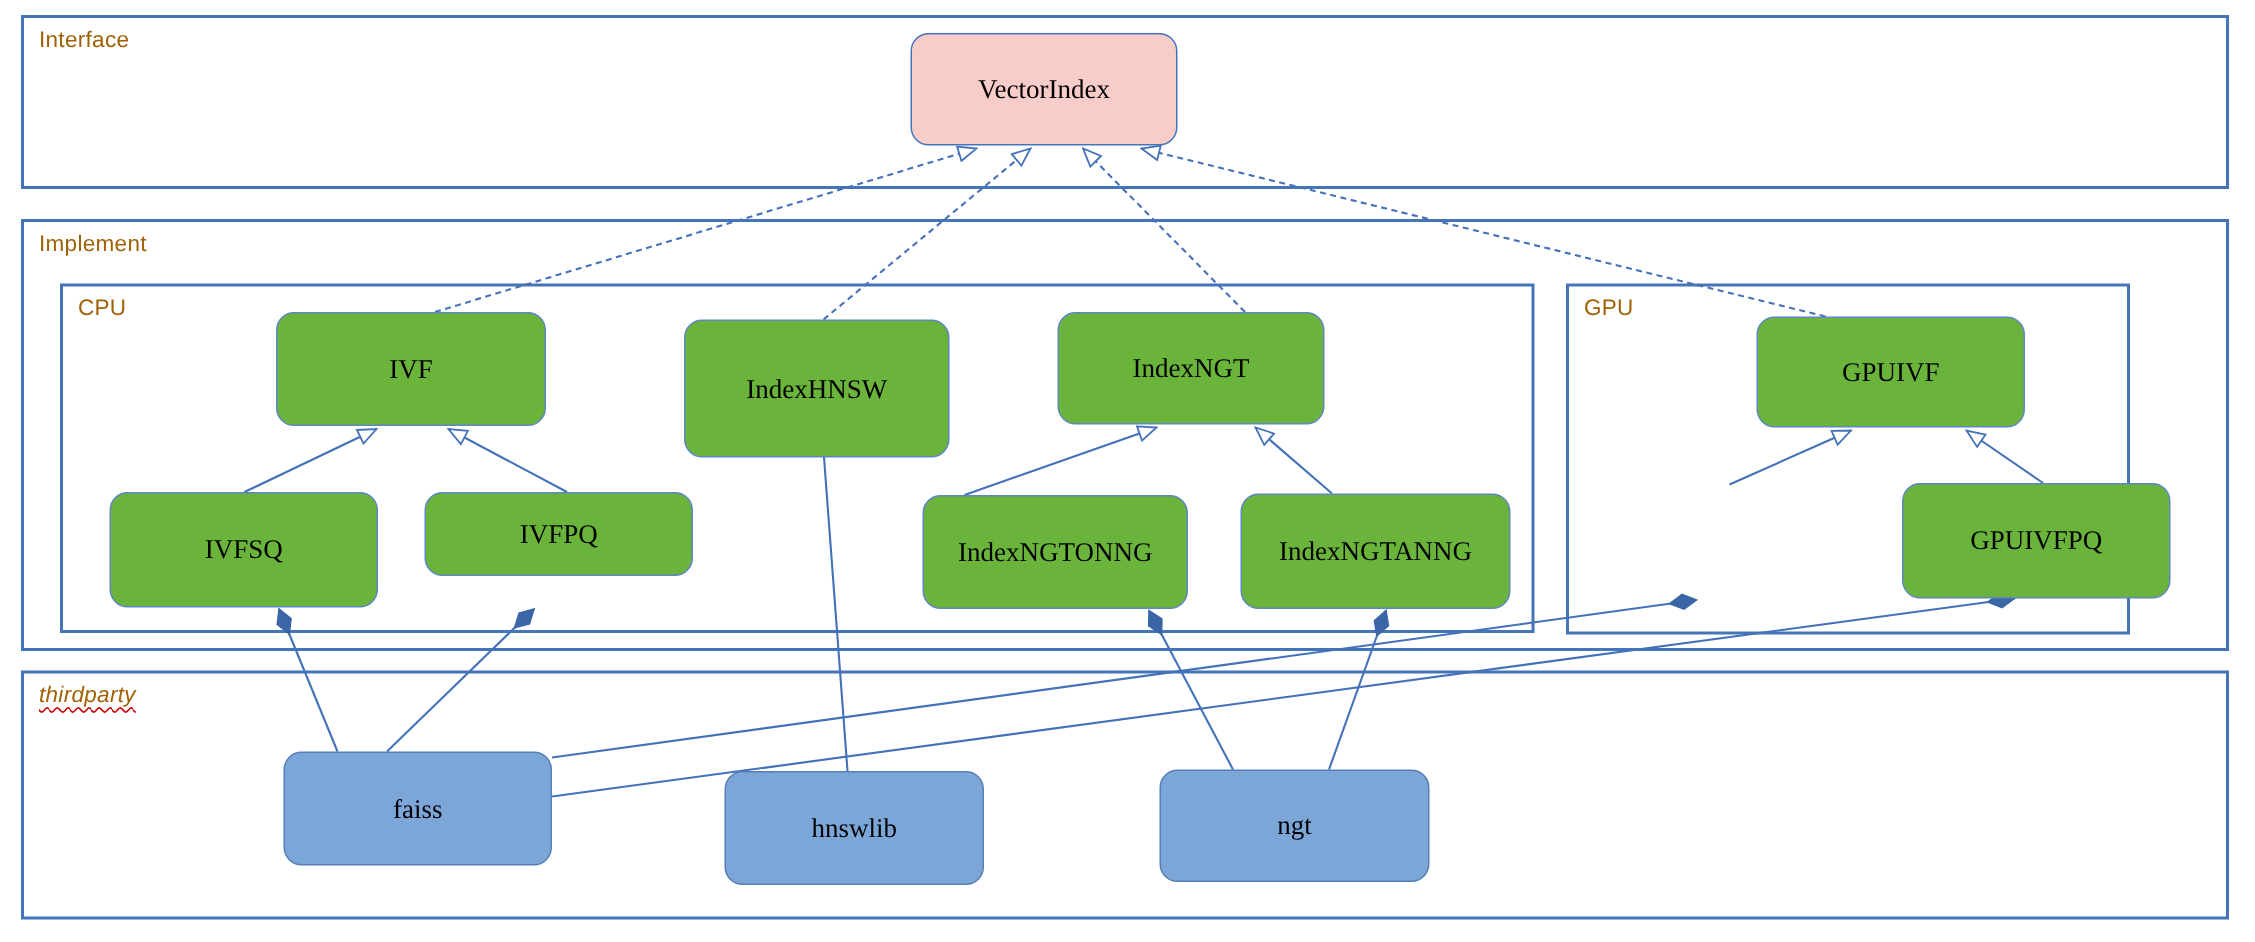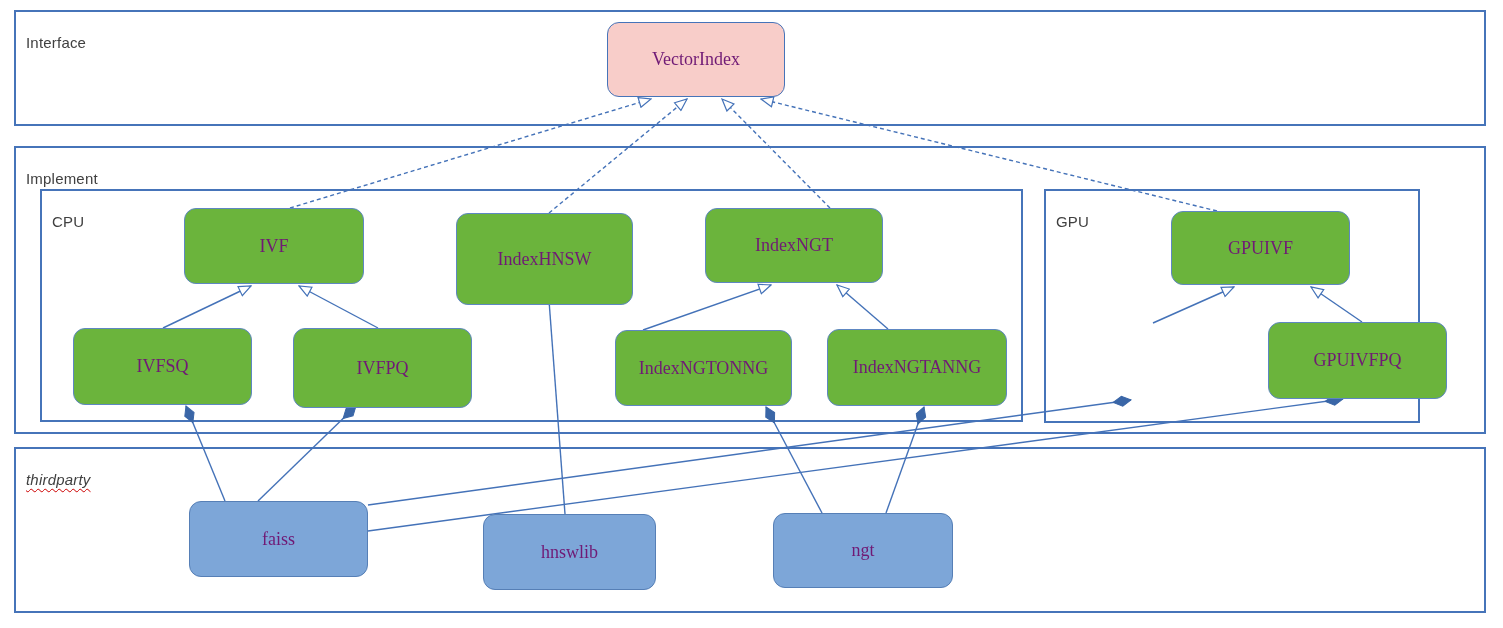--- a/index.html
+++ b/index.html
@@ -12,42 +12,42 @@
   }
   
   .container{
     position:absolute;
     border:2px solid var(--border-blue,#4674B9);
     background:transparent;
     box-sizing:border-box;
   }
   .clabel{
     position:absolute;
-    left:10px;top:22px;
+    left:10px;top:6px;
     font-size:15px;
-    color:#404040;
+    color:#a16207;
     letter-spacing:0.2px;
   }
   .clabel.misspelled{
     text-decoration-line:underline;
     text-decoration-style:wavy;
     text-decoration-color:var(--spell-red,#CC0000);
     text-decoration-thickness:1px;
     text-underline-offset:3px;
     font-style:italic;
   }
   
   .node{
     position:absolute;
     box-sizing:border-box;
     border-radius:12px;
     display:flex;align-items:center;justify-content:center;
     font-family:"Liberation Serif", serif;
     font-size:18px;
-    color:#701a75;
+    color:#000000;
     z-index:3;
   }
   .node.pink{
     background:var(--interface-fill,#F8CDC9);
     border:1.5px solid var(--border-blue,#4674B9);
   }
   .node.green{
     background:var(--impl-fill,#6BB43C);
     border:1.5px solid #5E87C2;
   }
@@ -129,21 +129,21 @@
   </div>
   <div class="node green" style="left:456px;top:213px;width:177px;height:92px">
     <span>IndexHNSW</span>
   </div>
   <div class="node green" style="left:705px;top:208px;width:178px;height:75px">
     <span>IndexNGT</span>
   </div>
   <div class="node green" style="left:73px;top:328px;width:179px;height:77px">
     <span>IVFSQ</span>
   </div>
-  <div class="node green" style="left:293px;top:328px;width:179px;height:80px">
+  <div class="node green" style="left:283px;top:328px;width:179px;height:56px">
     <span>IVFPQ</span>
   </div>
   <div class="node green" style="left:615px;top:330px;width:177px;height:76px">
     <span>IndexNGTONNG</span>
   </div>
   <div class="node green" style="left:827px;top:329px;width:180px;height:77px">
     <span>IndexNGTANNG</span>
   </div>
 
   <div class="node green" style="left:1171px;top:211px;width:179px;height:74px">

